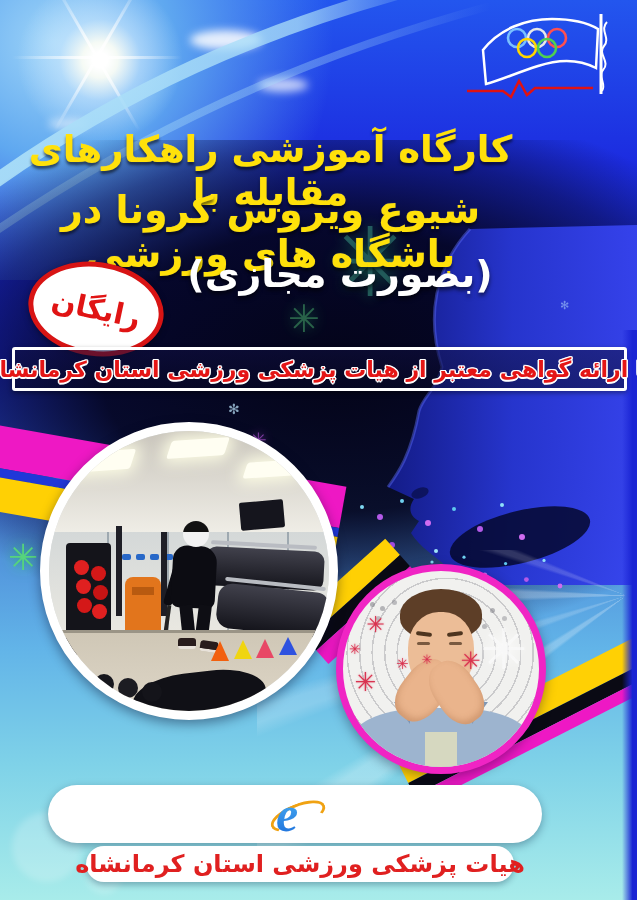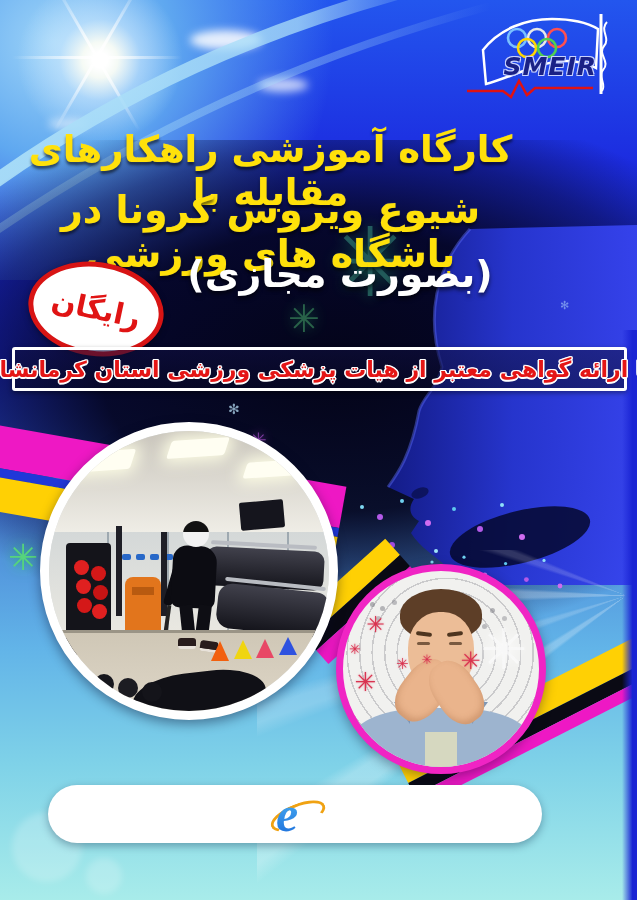--- a/index.html
+++ b/index.html
@@ -225,21 +225,20 @@
       <line x1="146" y1="8" x2="146" y2="88" stroke="#fff" stroke-width="3"></line>
       <path d="M152,16 C144,24 156,32 149,40 C142,48 156,56 148,64 C142,70 152,78 147,85" fill="none" stroke="#fff" stroke-width="2"></path>
       <g fill="none" stroke-width="2.6">
         <circle cx="62" cy="32" r="9" stroke="#7ac0ff"></circle>
         <circle cx="82" cy="32" r="9" stroke="#e8e8e8"></circle>
         <circle cx="102" cy="32" r="9" stroke="#ff5050"></circle>
         <circle cx="72" cy="42" r="9" stroke="#ffd700"></circle>
         <circle cx="92" cy="42" r="9" stroke="#50d050"></circle>
       </g>
     </svg>
-    <div class="abs smeir-word">SMEIR</div>
     <svg class="abs" style="right:30px;top:72px;" width="130" height="22">
       <path d="M2,13 L38,13 L46,19 L54,3 L62,17 L70,10 L128,10" stroke="#e01212" stroke-width="2.5" fill="none"></path>
     </svg>
   </div>
 
   <div class="abs title-line t1" dir="rtl">کارگاه آموزشی راهکارهای مقابله با</div>
   <div class="abs title-line t2" dir="rtl">شیوع ویروس کرونا در باشگاه های ورزشی</div>
   <div class="abs subtitle" dir="rtl">(بصورت مجازی)</div>
 
   <div class="abs free-badge">
@@ -310,14 +309,17 @@
   </div>
 
 
   <div class="abs url-pill">
     <span class="ie-logo">
       <span class="ie-ring"></span>
         <span class="ie-e">e</span>
     </span>
   </div>
 
+  <div class="abs footer-pill">
+    <span dir="rtl">هیات پزشکی ورزشی استان کرمانشاه</span>
+  </div>
 
 </div>
 
 </body></html>

